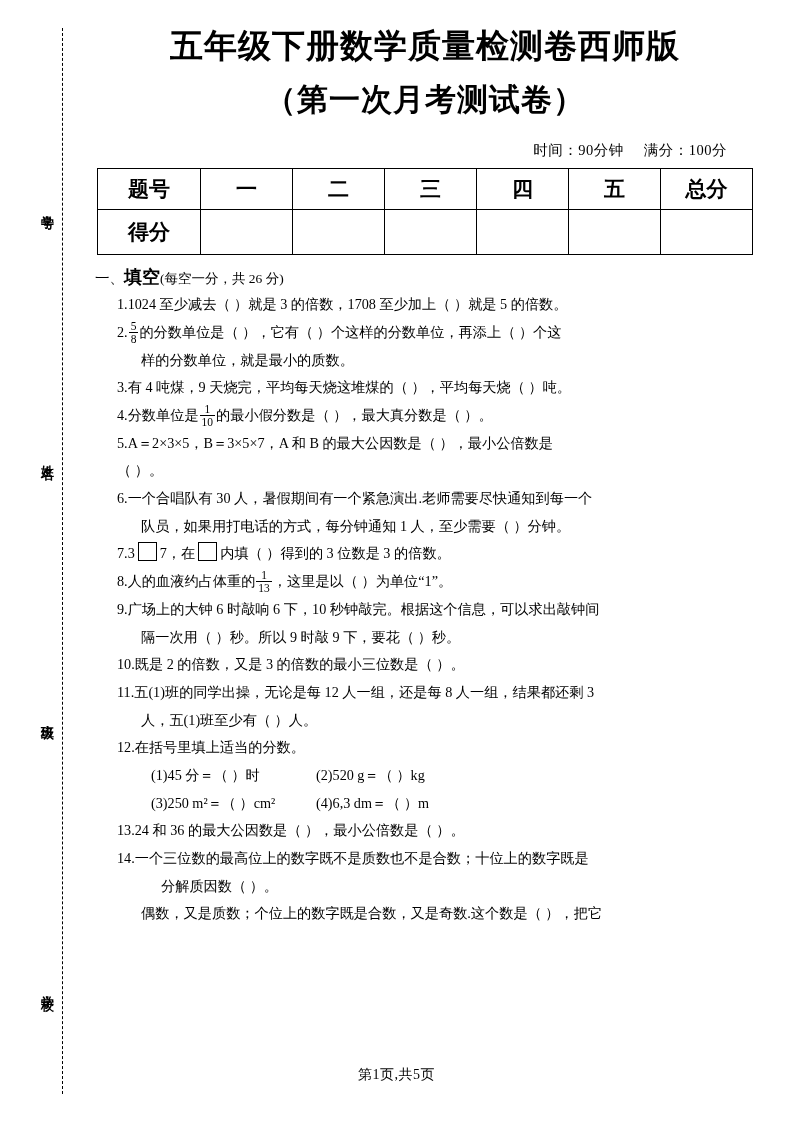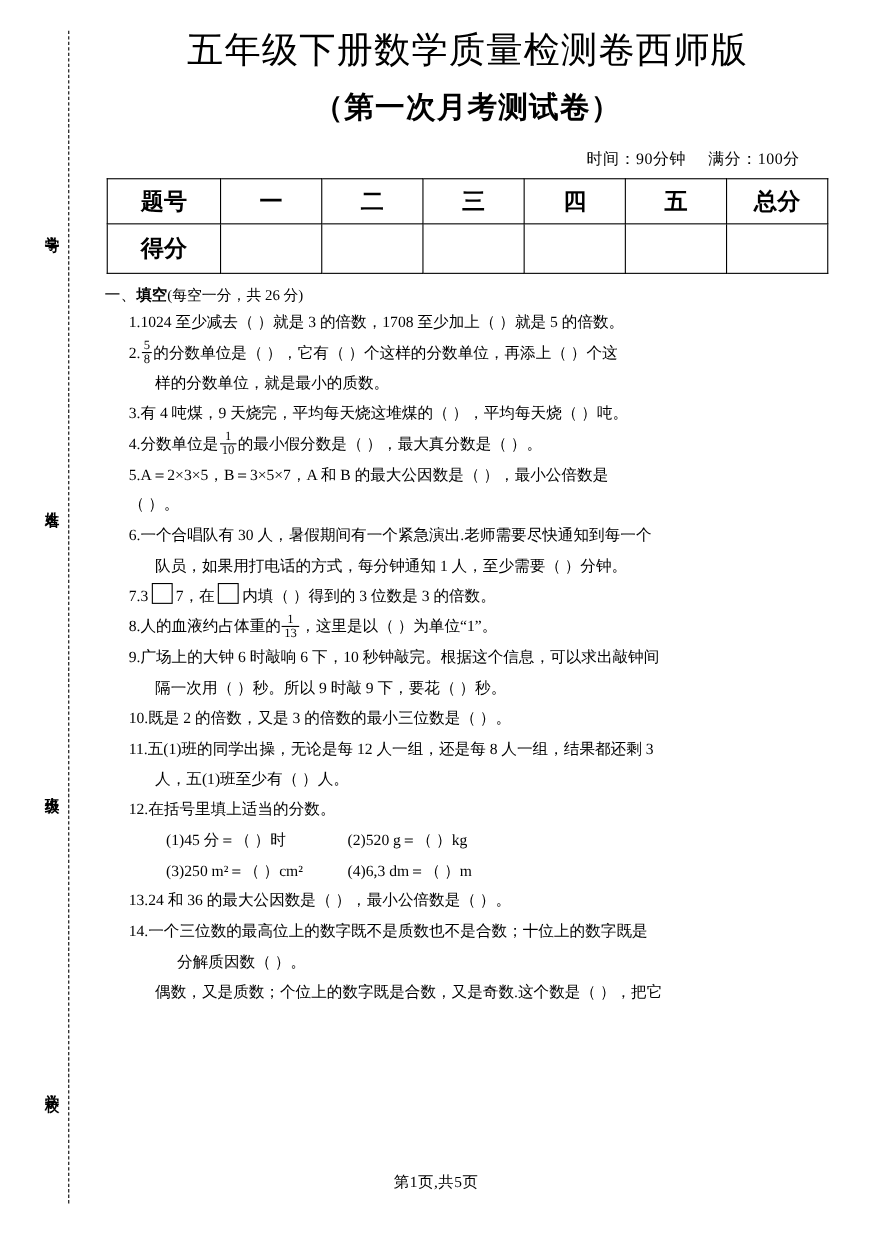--- a/index.html
+++ b/index.html
@@ -47,28 +47,28 @@
   
   .content {
     position: absolute;
     left: 95px;
     right: 38px;
     top: 26px;
   }
   .title-main {
     text-align: center;
     font-size: 33px;
-    font-weight: normal;
+    font-weight: bold;
     letter-spacing: 1px;
     line-height: 1.25;
     font-family: "Liberation Serif", "DejaVu Serif", serif;
   }
   .title-sub {
     text-align: center;
-    font-size: 27px;
+    font-size: 31px;
     font-weight: bold;
     margin-top: 12px;
     letter-spacing: 1px;
   }
   .meta-line {
     text-align: right;
     font-size: 14.5px;
     margin-top: 20px;
     padding-right: 28px;
     letter-spacing: 0.5px;
@@ -91,21 +91,21 @@
   }
   table.score tr.row-blank td { height: 42px; }
   table.score td.head-cell { width: 100px; }
 
   .section-head {
     font-size: 14.5px;
     margin: 10px 0 2px 0;
     font-weight: normal;
   }
   .section-head b {
-    font-size: 14px;
+    font-size: 18px;
     font-weight: bold;
   }
   .section-head .small {
     font-size: 13.5px;
     text-align: center;
   }
 
   ol.qs {
     list-style: none;
     margin: 0;

